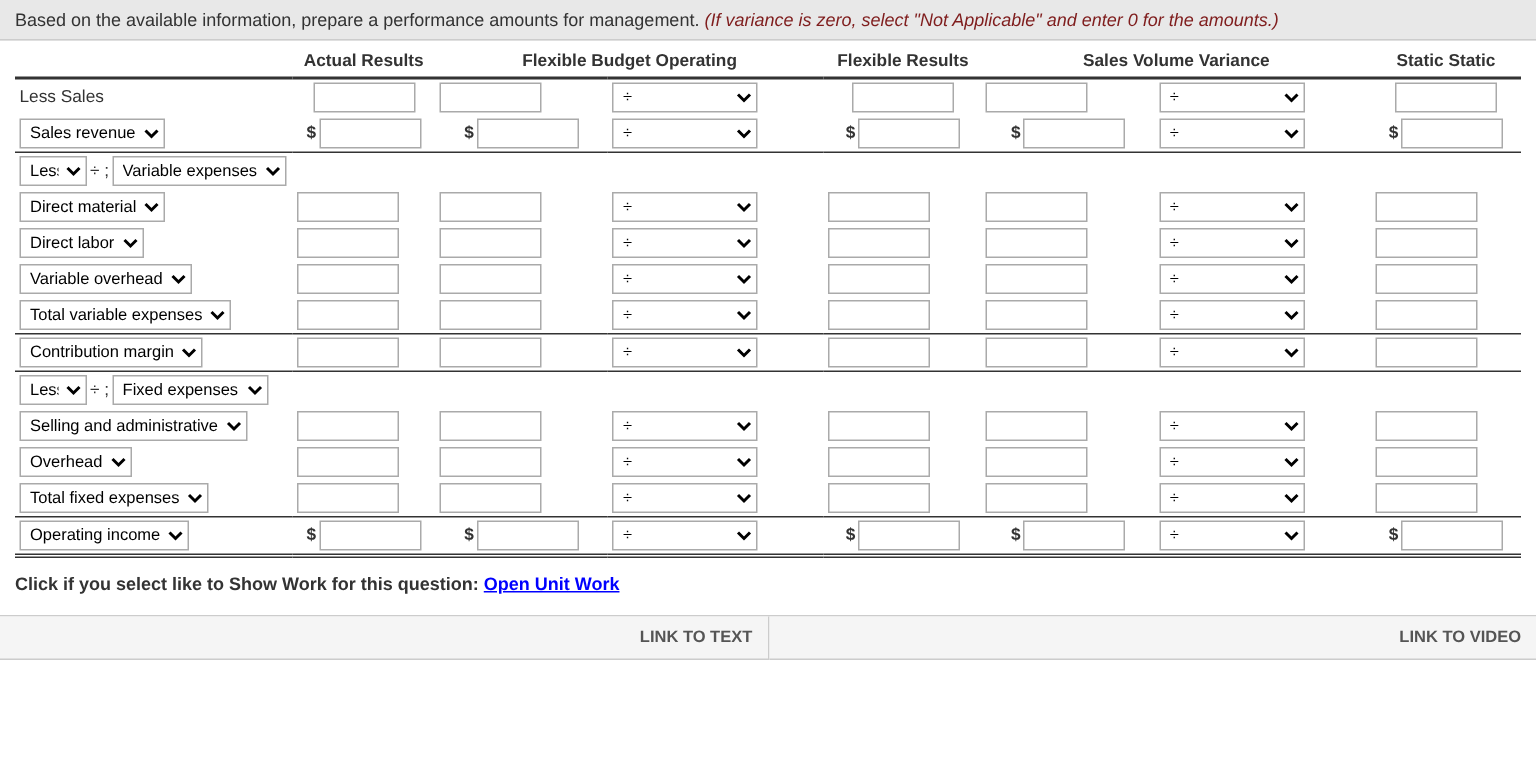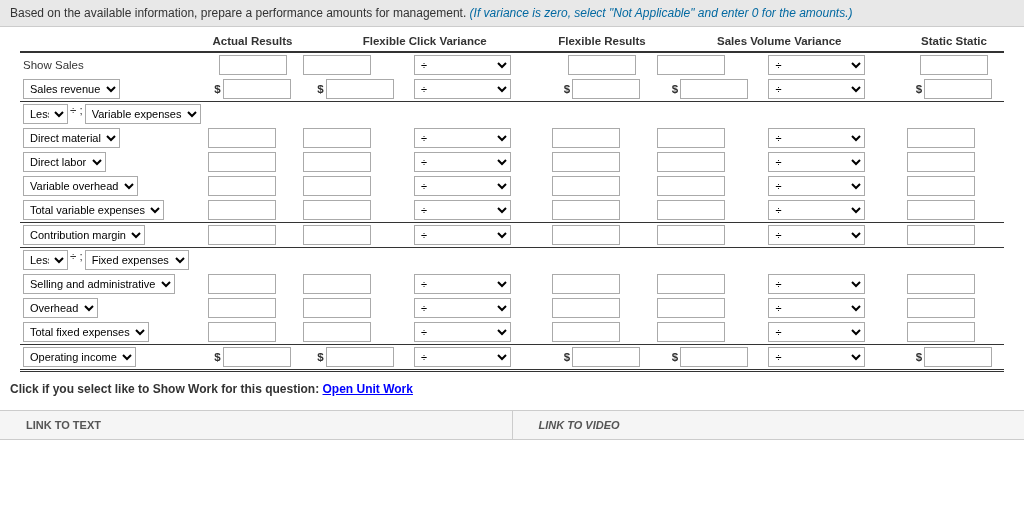--- a/index.html
+++ b/index.html
@@ -5,26 +5,26 @@
     * { box-sizing: border-box; margin: 0; padding: 0; }
     body { font-family: Arial, sans-serif; font-size: 12px; background: #fff; color: #333; }
 
     .top-instruction {
       background: #e8e8e8;
       padding: 6px 10px;
       border-bottom: 1px solid #ccc;
       font-size: 12px;
     }
     .top-instruction span.italic-red {
-      color: #0369a1;
+      color: #7f1d1d;
       font-style: italic;
     }
 
     .main-table-wrapper {
-      padding: 4px 20px;
+      padding: 4px 10px;
     }
 
     table.perf-table {
       width: 100%;
       border-collapse: collapse;
       font-size: 11.5px;
     }
 
     table.perf-table th {
       text-align: center;
@@ -99,68 +99,67 @@
     }
 
     .bottom-links {
       display: flex;
       border-top: 1px solid #ccc;
       margin-top: 8px;
     }
 
     .bottom-link-btn {
       flex: 1;
-      padding: 8px 26px;
-      text-align: left;
+      padding: 8px 10px;
+      text-align: right;
       font-size: 11px;
       font-weight: bold;
       color: #555;
       border-right: 1px solid #ccc;
       cursor: pointer;
       background: #f5f5f5;
       border-bottom: 1px solid #ccc;
     }
 
     .bottom-link-btn:last-child {
       border-right: none;
-      font-style: italic;
     }
 
     .label-cell-inner {
       display: flex;
-      align-items: flex-start;
+      align-items: center;
       gap: 2px;
     }
 
     .unit-sales-row td { padding-top: 6px; }
   </style>
 </head>
 <body>
 
 <div class="top-instruction">
   <span>Based on the available information, prepare a performance amounts for management.</span>
   <span class="italic-red">(If variance is zero, select "Not Applicable" and enter 0 for the amounts.)</span>
 </div>
 
 <div class="main-table-wrapper">
   <table class="perf-table">
     <thead>
       <tr>
         <th class="col-label"></th>
         <th class="col-actual">Actual Results</th>
-        <th class="col-flex-var" colspan="2">Flexible Click Variance</th>
+        <th class="col-flex-var" colspan="2">Flexible Budget Operating</th>
         <th class="col-flex-bud">Flexible Results</th>
         <th class="col-sales-var" colspan="2">Sales Volume Variance</th>
         <th class="col-static">Static Static</th>
       </tr>
     </thead>
     <tbody>
 
       <tr class="unit-sales-row">
-        <td class="col-label">Show Sales</td>
+        <td class="col-label">Less Sales</td>
         <td class="col-actual"><input type="text" style=""></td>
         <td><input type="text" style=""></td>
         <td>
           <select>
             <option>÷</option>
             <option>Not Applicable</option>
             <option>Favorable</option>
             <option>Unfavorable</option>
           </select>
         </td>

